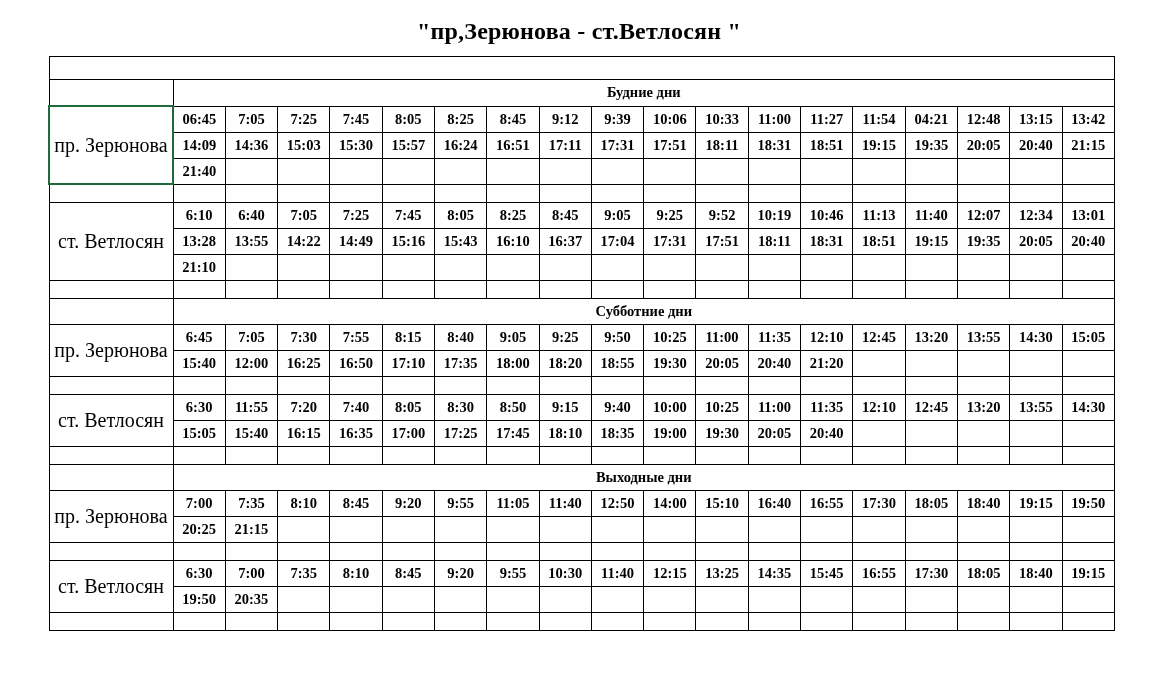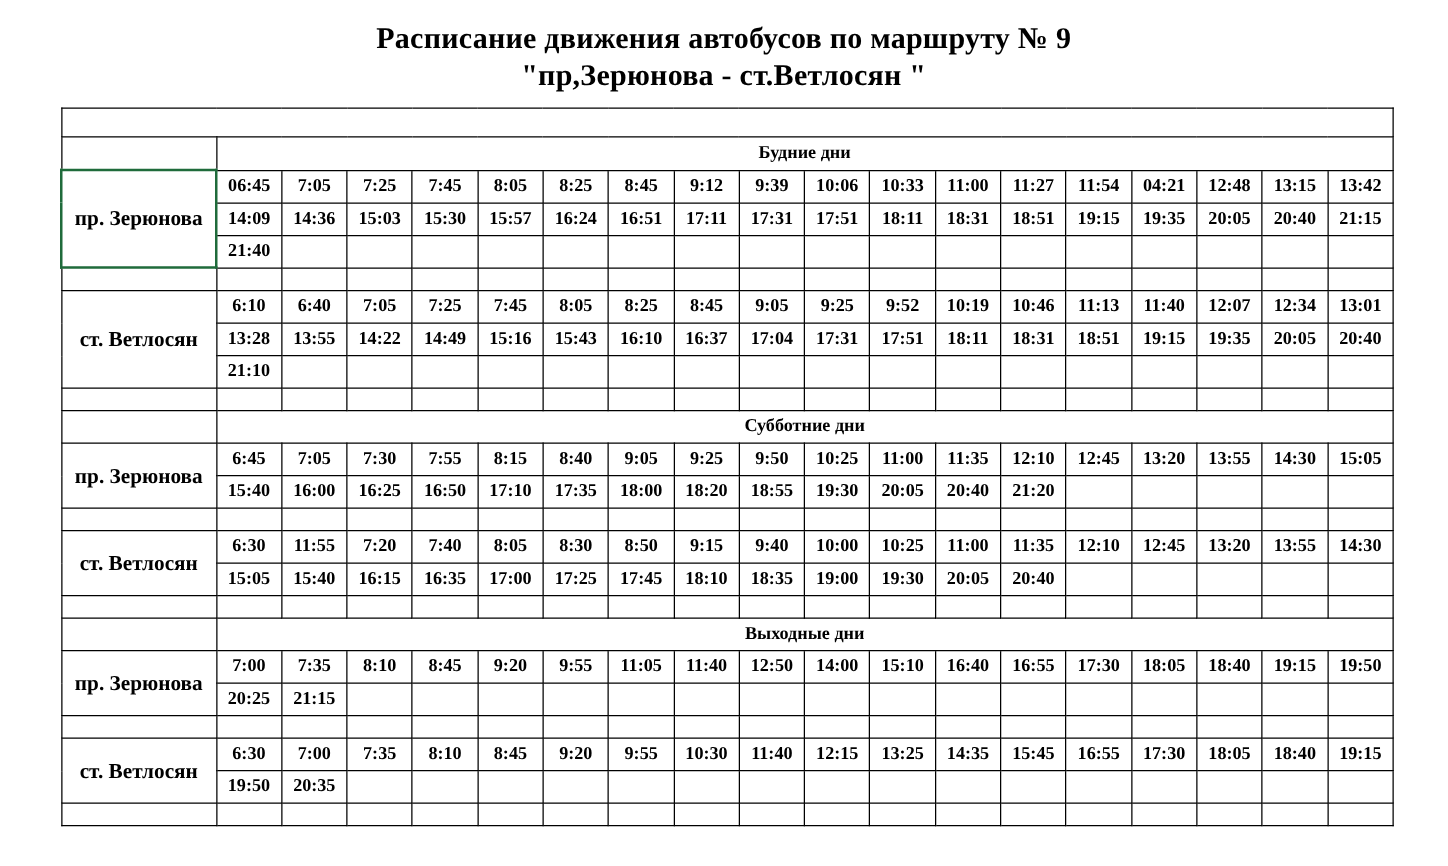--- a/index.html
+++ b/index.html
@@ -45,22 +45,22 @@
     border: 1px solid #000000;
     height: 25px;
     text-align: center;
     vertical-align: middle;
     padding: 0;
     overflow: hidden;
     white-space: nowrap;
   }
   td.stop {
     text-align: center;
-    font-size: 17px;
-    font-weight: bold;
+    font-size: 20px;
+    font-weight: normal;
     padding: 0 2px;
   }
   td.dayhdr {
     font-size: 14.5px;
     font-weight: bold;
     text-align: center;
   }
   td.blank {
     border: 1px solid #000000;
   }
@@ -82,21 +82,20 @@
   .green-bottom {
     border-bottom: 2px solid #1f6b3b !important;
   }
 </style>
 </head>
 <body>
 
 <div class="page">
 
   <div class="title-block">
-    <div class="title-line">Расписание движения автобусов  по маршруту № 9</div>
     <div class="title-line">"пр,Зерюнова - ст.Ветлосян "</div>
   </div>
 
   <div class="table-wrap">
     <table class="sched">
       <colgroup>
         <col style="width:124px">
         <col span="18" style="width:52.3px">
       </colgroup>
       <tbody id="tbody">
@@ -291,21 +290,21 @@
             <td>11:35</td>
             <td>12:10</td>
             <td>12:45</td>
             <td>13:20</td>
             <td>13:55</td>
             <td>14:30</td>
             <td>15:05</td>
           </tr>
           <tr>
             <td>15:40</td>
-            <td>16:00</td>
+            <td>12:00</td>
             <td>16:25</td>
             <td>16:50</td>
             <td>17:10</td>
             <td>17:35</td>
             <td>18:00</td>
             <td>18:20</td>
             <td>18:55</td>
             <td>19:30</td>
             <td>20:05</td>
             <td>20:40</td>

